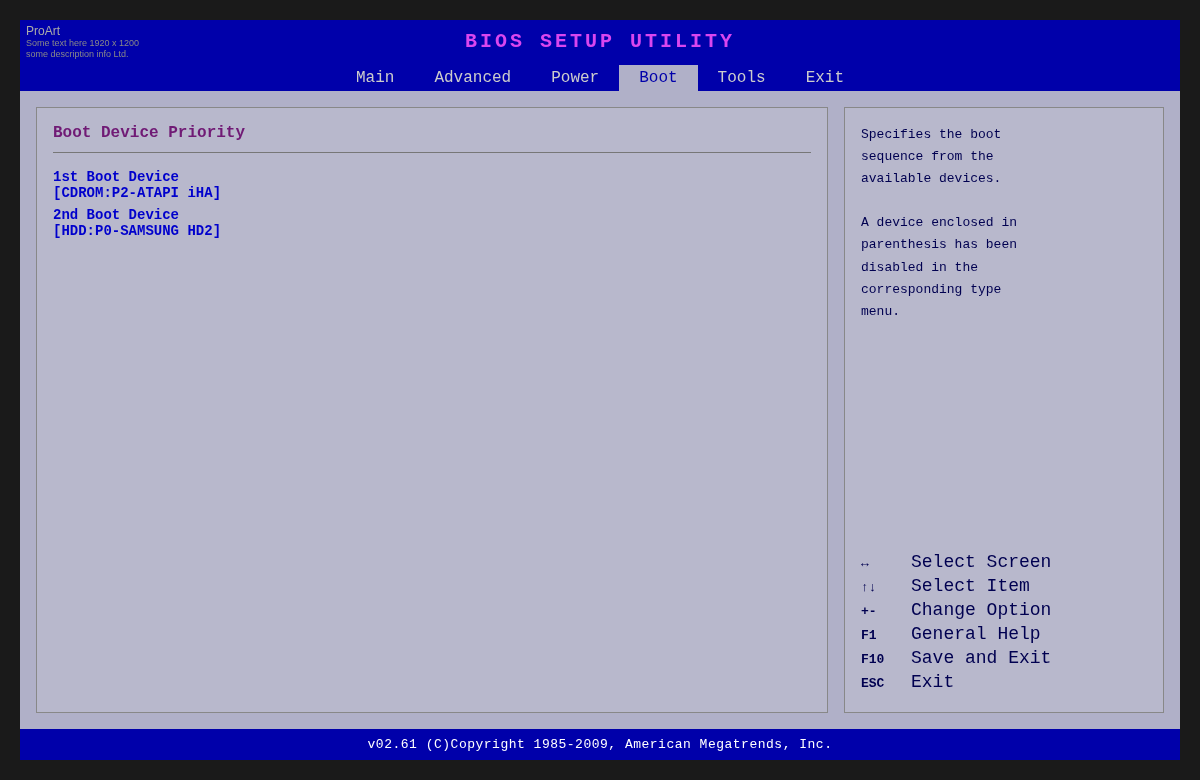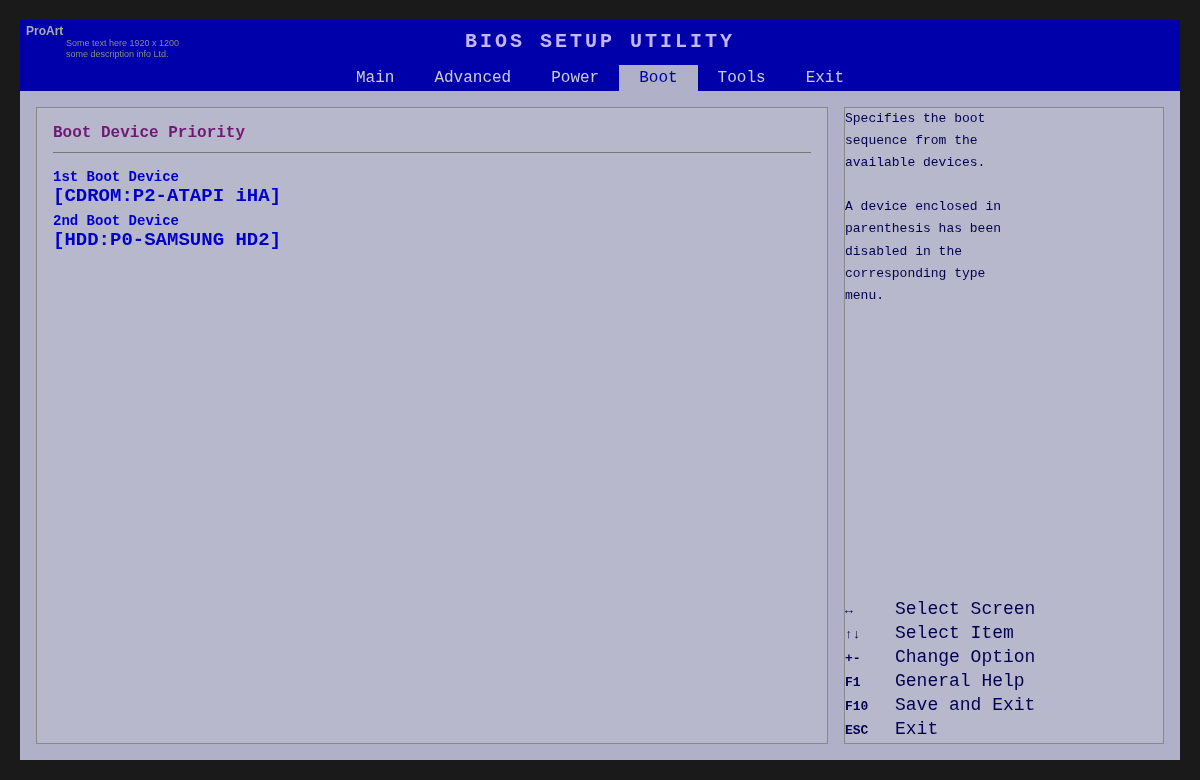--- a/index.html
+++ b/index.html
@@ -28,29 +28,29 @@
     .watermark {
       position: absolute;
       top: 4px;
       left: 6px;
       font-size: 10px;
       color: #aaa;
       line-height: 1.2;
       font-family: Arial, sans-serif;
       z-index: 10;
     }
-    .watermark .brand { font-weight: bold; font-size: 12px; }
-    .watermark .detail { font-size: 9px; color: #888; margin-left: 40px; }
+    .watermark .brand { font-weight: normal; font-size: 12px; }
+    .watermark .detail { font-size: 9px; color: #888; }
 
     
     .title-bar {
       background: #0000aa;
       text-align: center;
       padding: 10px 0;
-      color: #c4b5fd;
+      color: #d946ef;
       font-size: 20px;
       font-weight: bold;
       letter-spacing: 3px;
       font-family: 'Courier New', Courier, monospace;
     }
 
     
     .tab-bar {
       background: #0000aa;
       display: flex;
@@ -115,31 +115,31 @@
     .boot-label {
       color: #0000cc;
       font-size: 14px;
       font-family: 'Courier New', Courier, monospace;
       width: 200px;
       font-weight: bold;
     }
 
     .boot-value {
       color: #0000cc;
-      font-size: 19px;
+      font-size: 14px;
       font-family: 'Courier New', Courier, monospace;
       font-weight: bold;
     }
 
     
     .right-panel {
       width: 320px;
       background: #b8b8cc;
       border: 1px solid #888;
-      padding: 0;
+      padding: 16px;
       display: flex;
       flex-direction: column;
       justify-content: space-between;
     }
 
     .help-text {
       color: #000050;
       font-size: 13px;
       font-family: 'Courier New', Courier, monospace;
       line-height: 1.7;
@@ -257,14 +257,17 @@
         </div>
         <div class="shortcut-row">
           <span class="shortcut-key">ESC</span>
           <span class="shortcut-desc">Exit</span>
         </div>
       </div>
     </div>
 
   </div>
 
+  <div class="status-bar">
+    <span>v02.61 (C)Copyright 1985-2009, American Megatrends, Inc.</span>
+  </div>
 
 </div>
 
 </body></html>

